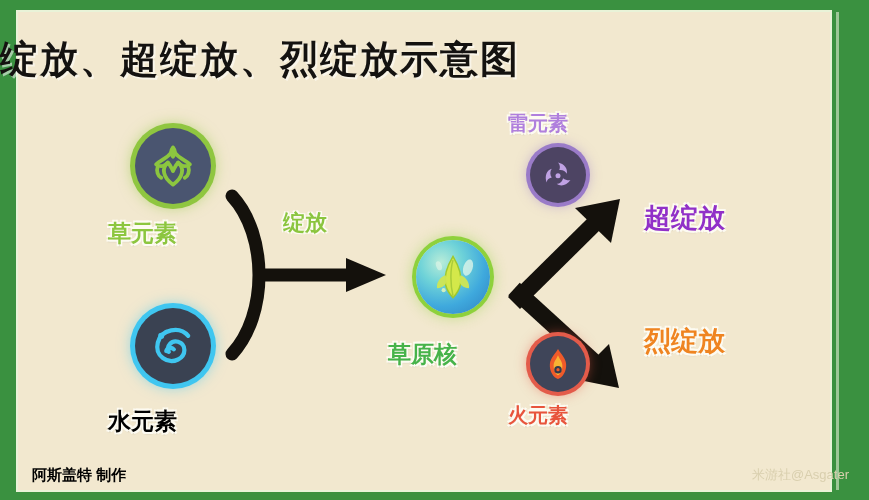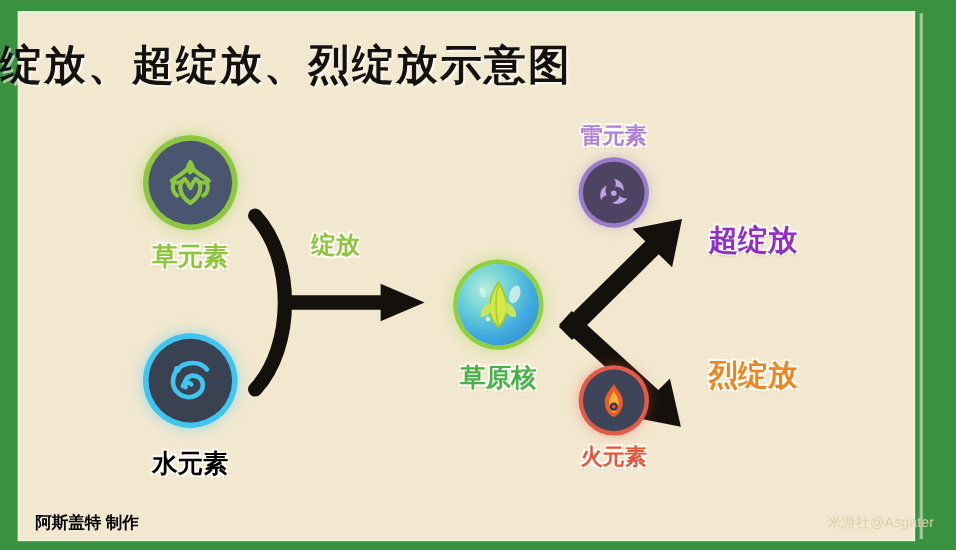--- a/index.html
+++ b/index.html
@@ -24,21 +24,21 @@
 
   
   .title{
     position:absolute;left:0;top:34px;width:869px;text-align:left;
     font-size:38px;font-weight:bold;color:#141210;letter-spacing:2px;
     text-shadow:2px 2px 0 rgba(255,255,255,.55);
     white-space:nowrap;
   }
 
   
-  .node{position:absolute;text-align:center;}
+  .node{position:absolute;text-align:left;}
   .orb{
     position:relative;border-radius:50%;
     margin:0 auto;
     display:flex;align-items:center;justify-content:center;
   }
   .node-label{
     font-size:23px;font-weight:bold;white-space:nowrap;
     -webkit-text-stroke:0px;
     text-shadow:
       -1.6px -1.6px 0 #fdfbf2, 1.6px -1.6px 0 #fdfbf2,
@@ -64,21 +64,21 @@
   }
   #n-hydro .node-label{color:#000000;margin-top:22px;}
 
   
   #n-core{left:388px;top:240px;width:130px;}
   #n-core .orb{
     width:74px;height:74px;
     background:radial-gradient(circle at 34% 30%, #b8ecd9 0%, #6fd3d8 30%, #3fa9dd 62%, #2d7fc0 100%);
     box-shadow:0 0 0 4px #8ed13c, 0 0 14px 4px rgba(142,209,60,.45);
   }
-  #n-core .node-label{color:#46b34a;margin-top:14px;}
+  #n-core .node-label{color:#46b34a;margin-top:25px;}
 
   
   #n-electro{left:508px;top:110px;width:100px;}
   #n-electro .node-label{color:#b07fdd;margin-bottom:10px;font-size:20px;}
   #n-electro .orb{
     width:56px;height:56px;
     background:#4d4463;
     box-shadow:0 0 0 4px #9a7bc8, 0 0 12px 3px rgba(154,123,200,.5);
   }
 

